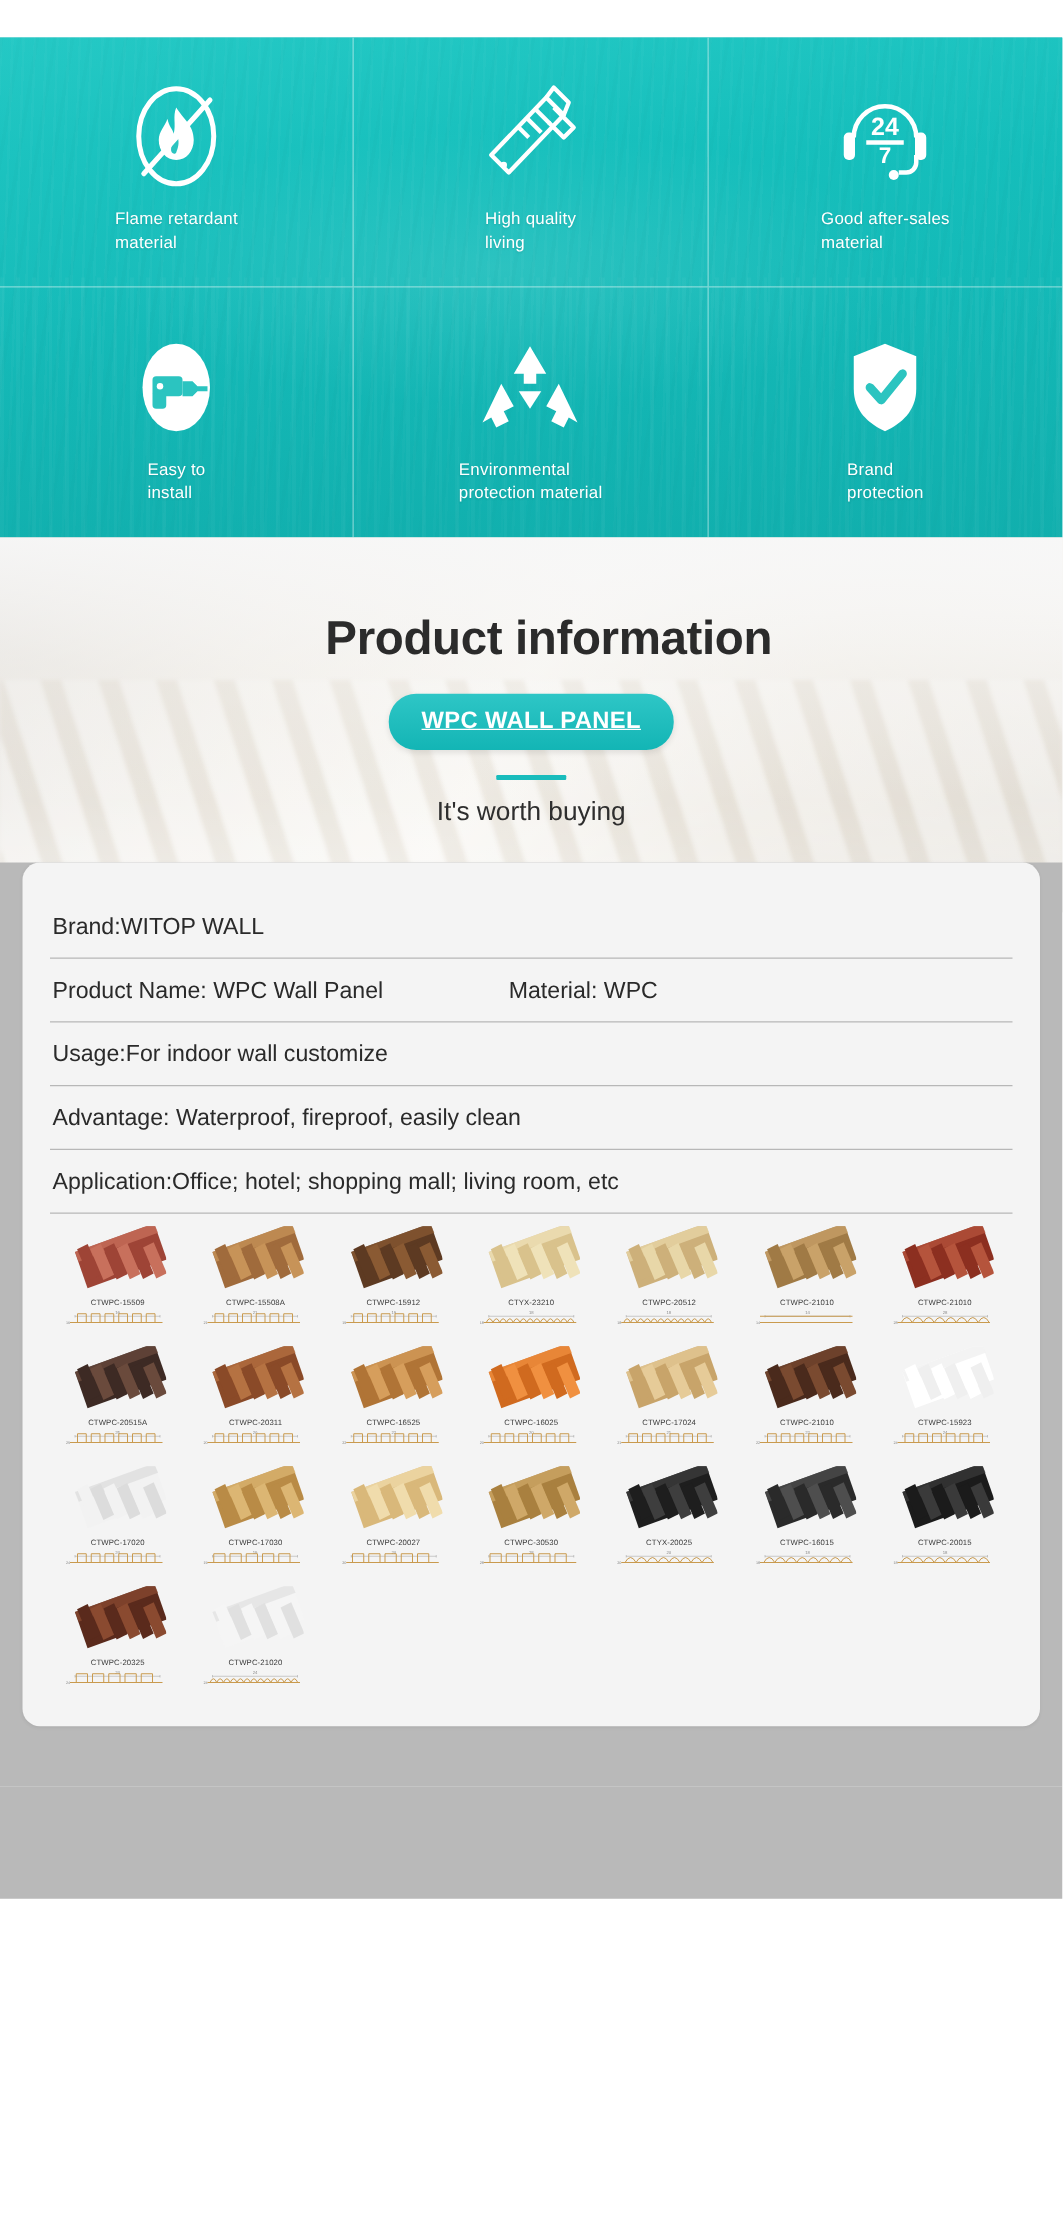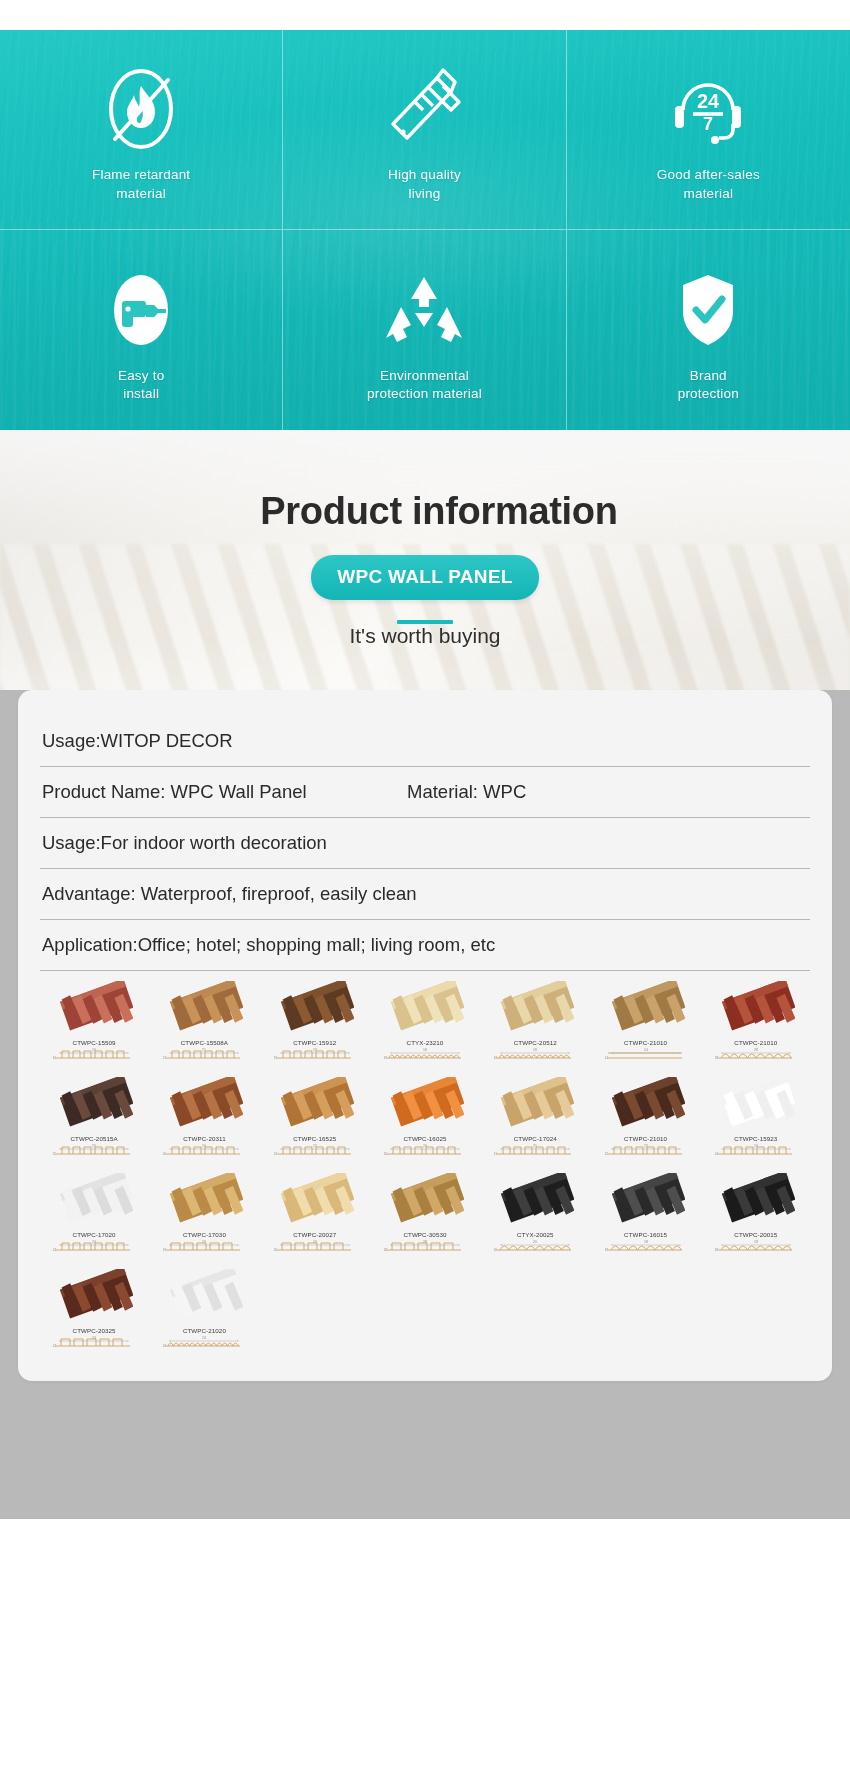--- a/index.html
+++ b/index.html
@@ -62,21 +62,21 @@
   .feature-cell:nth-child(1), .feature-cell:nth-child(2),
   .feature-cell:nth-child(4), .feature-cell:nth-child(5) {
     border-right: 1px solid rgba(255,255,255,.45);
   }
   .feature-cell:nth-child(1), .feature-cell:nth-child(2), .feature-cell:nth-child(3) {
     border-bottom: 1px solid rgba(255,255,255,.45);
   }
   .feature-icon { width: 86px; height: 94px; margin-bottom: 10px; }
   .feature-icon svg { width: 100%; height: 100%; display: block; }
   .feature-label {
-    font-size: 13.5px; line-height: 1.35; text-align: center;
+    font-size: 13.5px; line-height: 1.35; 
     letter-spacing: .2px; font-weight: 400;
     text-shadow: 0 1px 2px rgba(0,0,0,.12);
   }
 
   
   .info-header {
     position: relative;
     height: 300px;
     overflow: hidden;
     background: #ececec;
@@ -112,28 +112,30 @@
     display: inline-block;
     margin-top: 22px;
     padding: 11px 26px 12px;
     border-radius: 22px;
     background: linear-gradient(180deg, #2ec6c6 0%, #13b5b5 100%);
     color: #ffffff;
     font-size: 19px;
     font-weight: 700;
     letter-spacing: .3px;
     box-shadow: 0 2px 5px rgba(0,0,0,.10);
+    text-decoration: underline;
   }
   .divider-dash {
     width: 56px; height: 4px;
     background: #19bcbc;
     margin: 20px auto 0;
     border-radius: 1px;
   }
   .subtitle {
+    margin-top: 14px;
     font-size: 21px;
     color: #2e2e2e;
     font-weight: 400;
   }
 
   
   .spec-wrap {
     position: relative;
     background: #b9b9b9;
     padding: 0 18px 48px;
@@ -323,30 +325,30 @@
     <div class="pill">WPC WALL PANEL</div>
     <div class="divider-dash"></div>
     <div class="subtitle">It's worth buying</div>
   </div>
 </section>
 
 <section class="spec-wrap">
   <div class="spec-card">
 
     <div class="spec-row">
-      <div class="spec-left">Usage:WITOP DECOR</div>
+      <div class="spec-left">Brand:WITOP WALL</div>
     </div>
 
     <div class="spec-row">
       <div class="spec-left">Product Name: WPC Wall Panel</div>
       <div class="spec-right">Material: WPC</div>
     </div>
 
     <div class="spec-row">
-      <div class="spec-full">Usage:For indoor worth decoration</div>
+      <div class="spec-full">Usage:For indoor wall customize</div>
     </div>
 
     <div class="spec-row">
       <div class="spec-full">Advantage: Waterproof, fireproof, easily clean</div>
     </div>
 
     <div class="spec-row">
       <div class="spec-full">Application:Office; hotel; shopping mall; living room, etc</div>
     </div>
 

